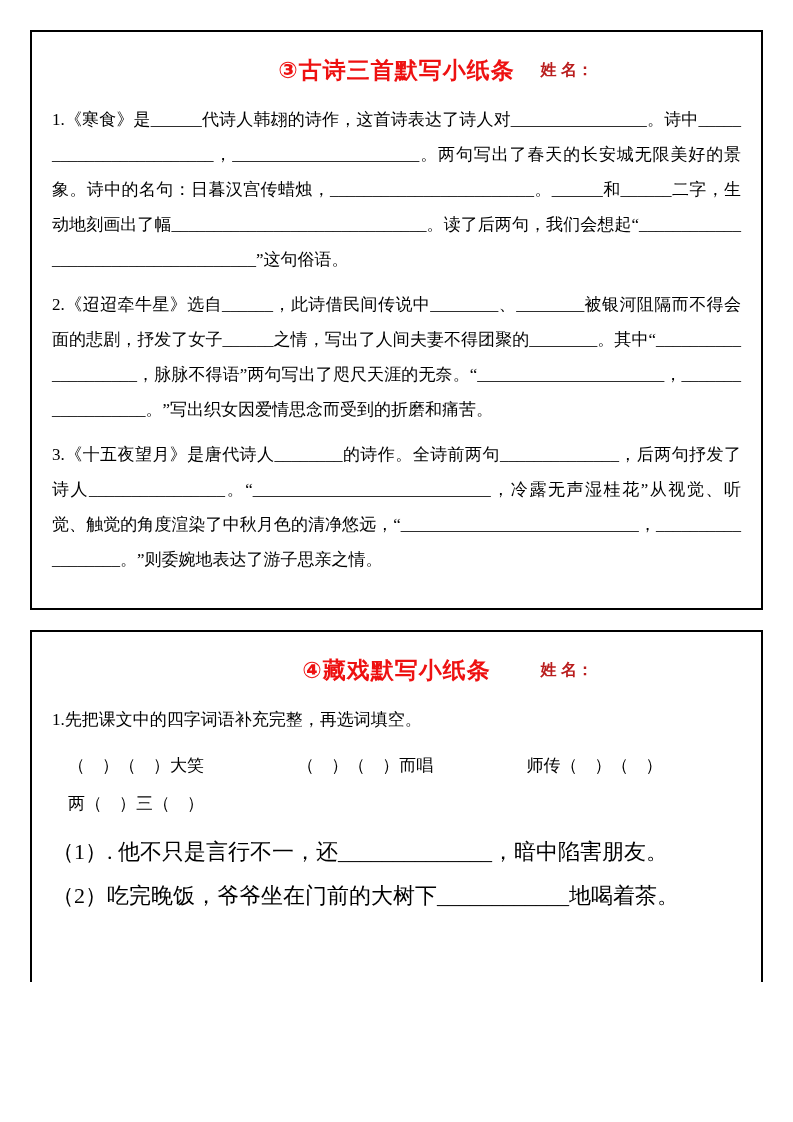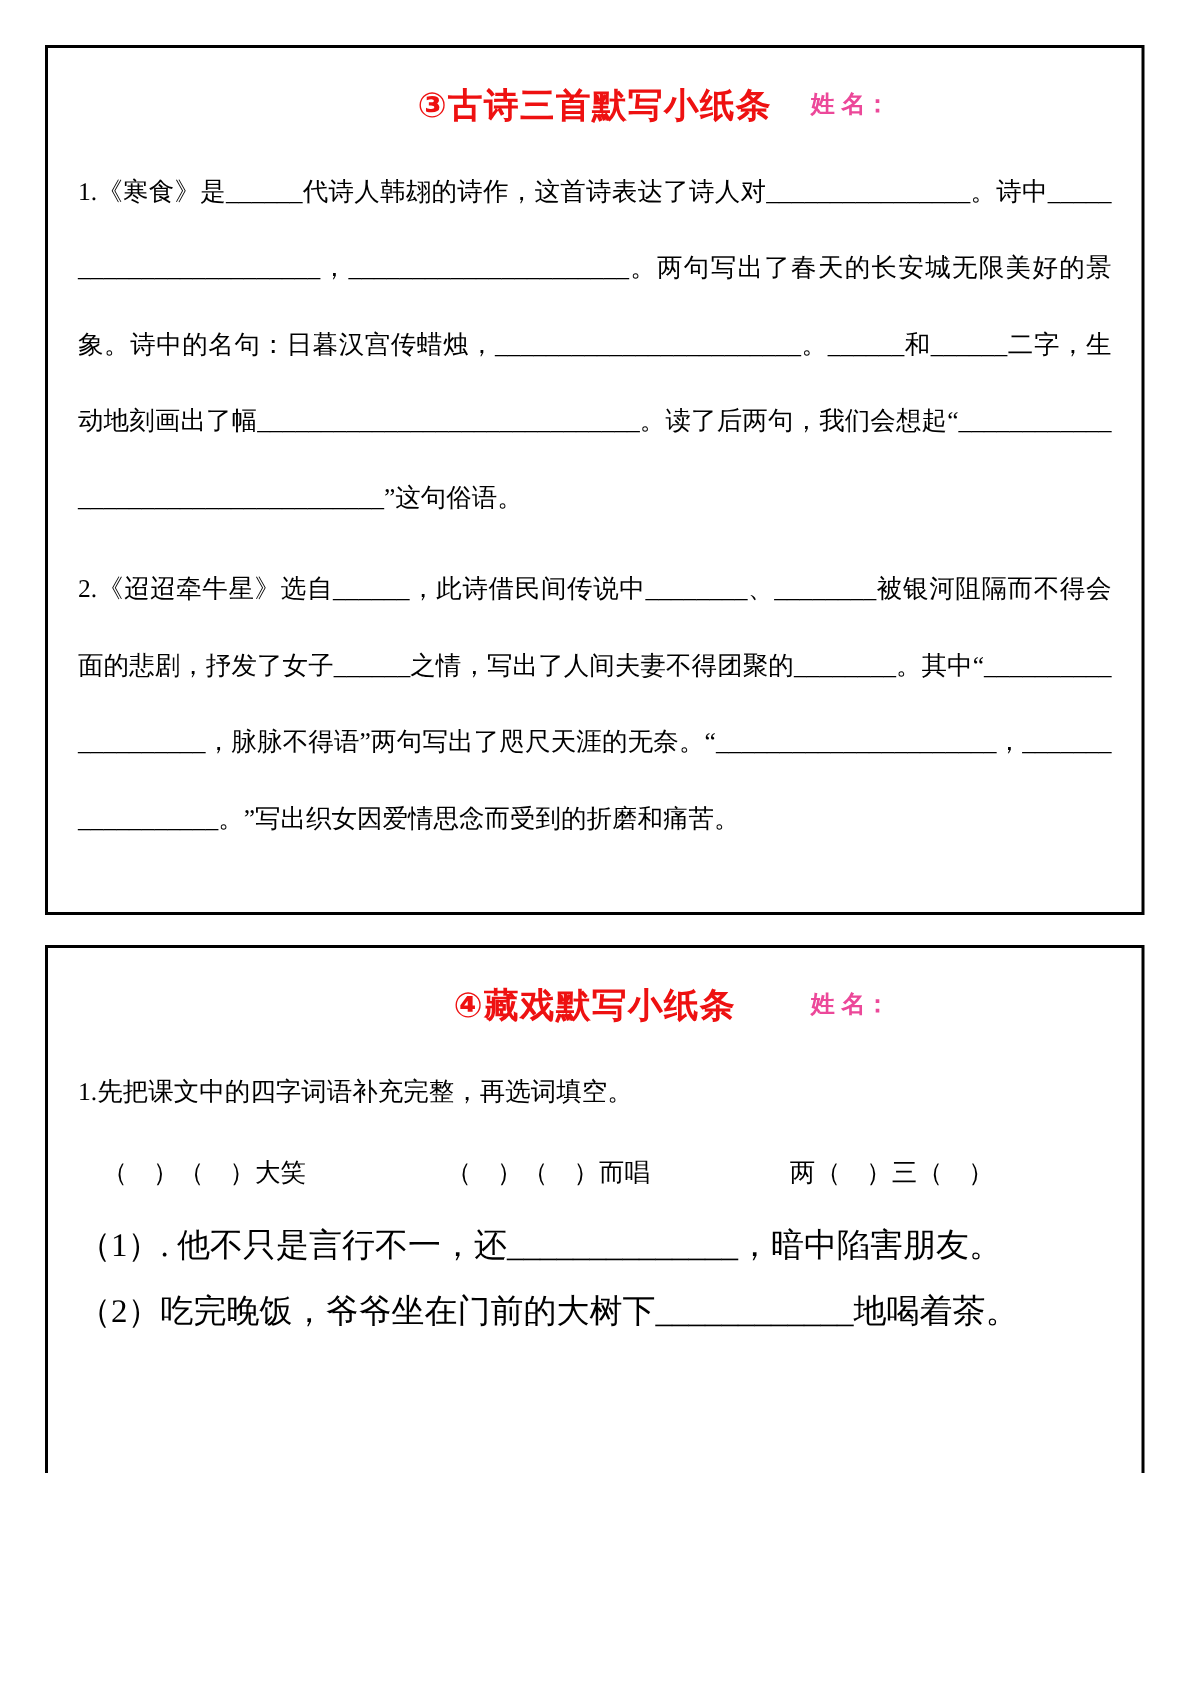--- a/index.html
+++ b/index.html
@@ -41,27 +41,27 @@
     line-height: 32px;
   }
   .name-label {
     position: absolute;
     right: 148px;
     top: 50%;
     transform: translateY(-50%);
     font-family: "Liberation Sans", "DejaVu Sans", sans-serif;
     font-weight: bold;
     font-size: 16px;
-    color: #ec4899;
+    color: #b91c1c;
     white-space: nowrap;
   }
 
   .q {
     font-size: 17px;
-    line-height: 51px;
+    line-height: 35px;
     text-align: justify;
     word-break: break-all;
     margin: 0 0 10px 0;
   }
   .q:last-child { margin-bottom: 0; }
 
   .word-grid {
     display: grid;
     grid-template-columns: 1.1fr 1.1fr 1fr;
     row-gap: 4px;
@@ -84,33 +84,35 @@
 
 <div class="page">
 
   <section class="card card-poems">
     <div class="card-header">
       <span class="card-title">③古诗三首默写小纸条</span>
       <span class="name-label">姓 名：</span>
     </div>
     <p class="q">1.《寒食》是______代诗人韩翃的诗作，这首诗表达了诗人对________________。诗中________________________，______________________。两句写出了春天的长安城无限美好的景象。诗中的名句：日暮汉宫传蜡烛，________________________。______和______二字，生动地刻画出了幅______________________________。读了后两句，我们会想起“____________________________________”这句俗语。</p>
     <p class="q">2.《迢迢牵牛星》选自______，此诗借民间传说中________、________被银河阻隔而不得会面的悲剧，抒发了女子______之情，写出了人间夫妻不得团聚的________。其中“____________________，脉脉不得语”两句写出了咫尺天涯的无奈。“______________________，__________________。”写出织女因爱情思念而受到的折磨和痛苦。</p>
+    <p class="q">3.《十五夜望月》是唐代诗人________的诗作。全诗前两句______________，后两句抒发了诗人________________。“____________________________，冷露无声湿桂花”从视觉、听觉、触觉的角度渲染了中秋月色的清净悠远，“____________________________，__________________。”则委婉地表达了游子思亲之情。</p>
   </section>
 
   <section class="card card-opera">
     <div class="card-header">
       <span class="card-title">④藏戏默写小纸条</span>
       <span class="name-label">姓 名：</span>
     </div>
 
     <p class="q">1.先把课文中的四字词语补充完整，再选词填空。</p>
 
     <div class="word-grid">
       <span class="word-item">（　）（　）大笑</span>
       <span class="word-item">（　）（　）而唱</span>
+      <span class="word-item">师传（　）（　）</span>
       <span class="word-item">两（　）三（　）</span>
     </div>
 
     <p class="sub-q">（1）. 他不只是言行不一，还______________，暗中陷害朋友。</p>
     <p class="sub-q">（2）吃完晚饭，爷爷坐在门前的大树下____________地喝着茶。</p>
 
   </section>
 
 </div>
 

